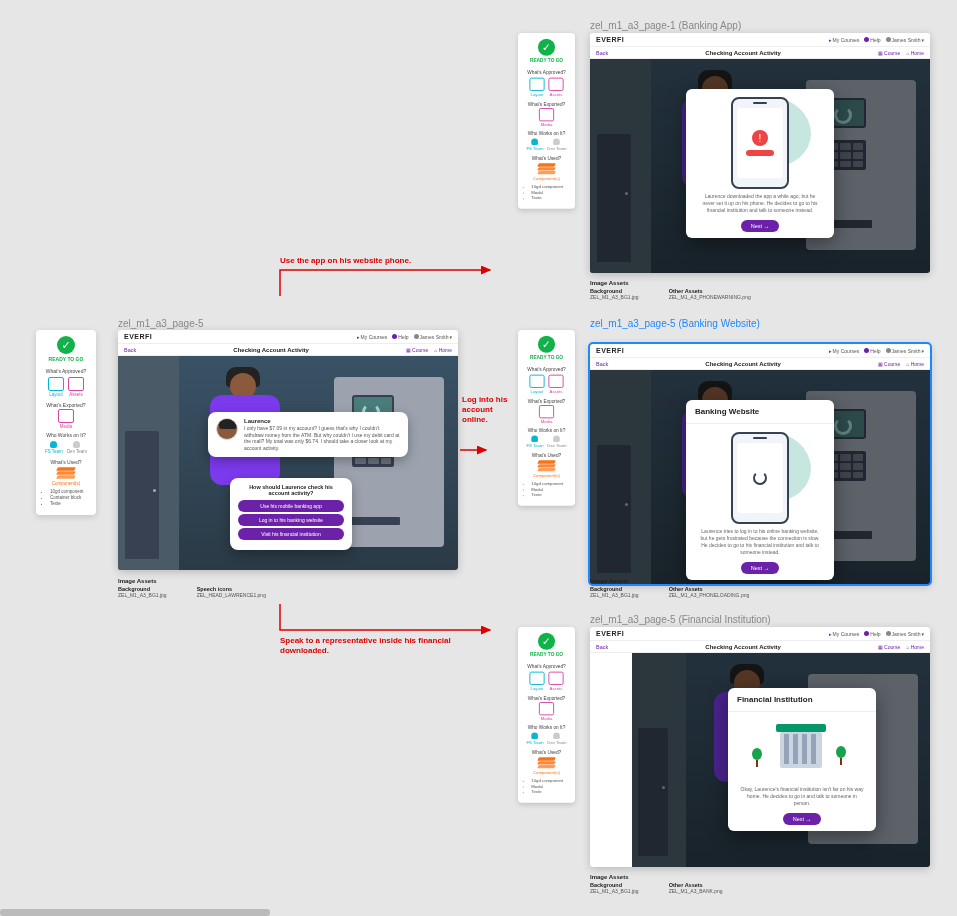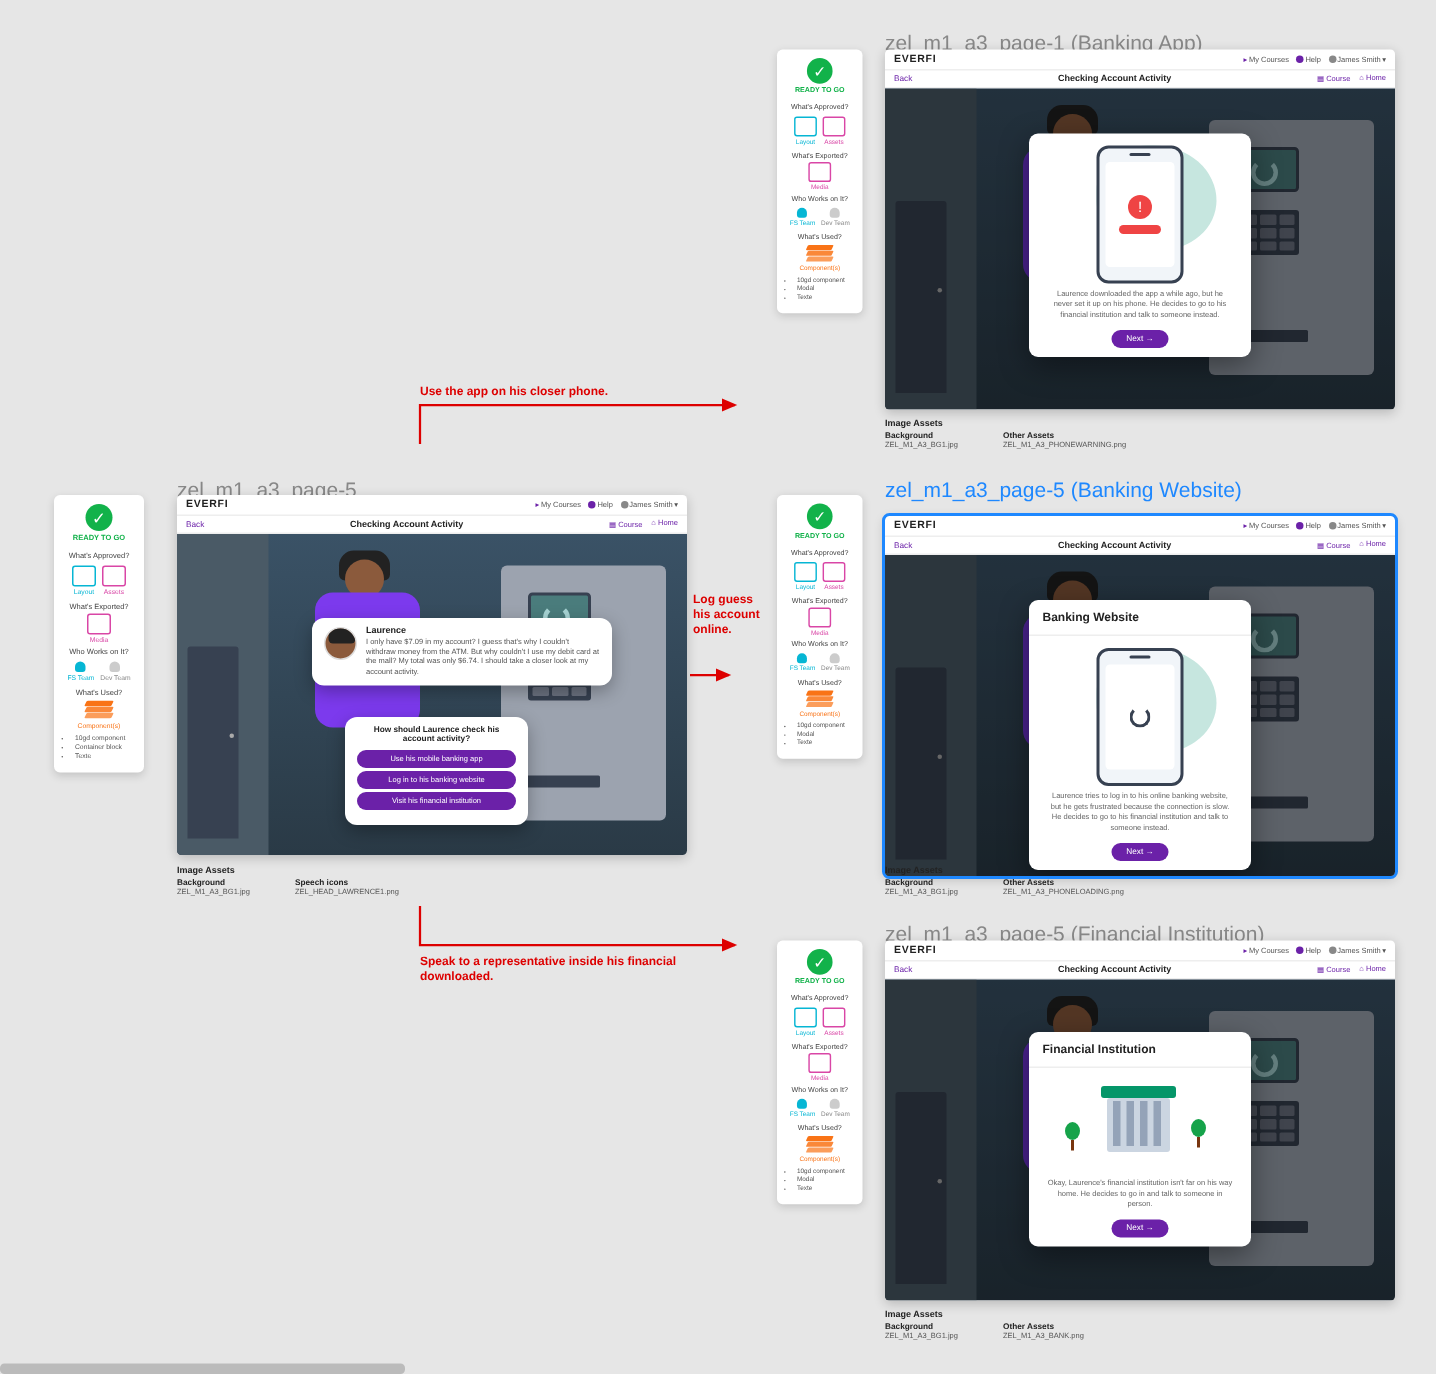--- a/index.html
+++ b/index.html
@@ -1,17 +1,17 @@
 <!DOCTYPE html>
 <html><head>
 <meta charset="utf-8">
 <style>
   * { box-sizing: border-box; margin: 0; padding: 0; }
   body { font-family: -apple-system, BlinkMacSystemFont, "Segoe UI", Arial, sans-serif; background: #e6e6e6; width: 957px; height: 916px; position: relative; overflow: hidden; font-size: 10px; }
-  .title { position: absolute; font-size: 14px; color: #888; font-weight: 400; }
+  .title { position: absolute; font-size: 10px; color: #888; font-weight: 400; }
   .title.selected { color: #1e88ff; }
 
   
   .status-panel { position: absolute; width: 60px; background: #fff; border-radius: 4px; box-shadow: 0 2px 6px rgba(0,0,0,0.15); display: flex; flex-direction: column; align-items: center; padding: 6px 4px 8px 4px; font-size: 5px; color: #555; }
   .status-panel .check { width: 18px; height: 18px; border-radius: 50%; background: #12b24a; display:flex; align-items:center; justify-content:center; color:#fff; font-size: 11px; margin-bottom: 2px; }
   .status-panel .ready { color: #12b24a; font-weight: 600; font-size: 5px; margin-bottom: 3px; }
   .status-panel .section-label { font-size: 5px; color: #444; margin: 3px 0 1px 0; font-weight: 500; }
   .status-panel .row { display:flex; gap:4px; margin: 2px 0; }
   .status-panel .cell { display:flex; flex-direction:column; align-items:center; gap:1px; }
   .iconbox { width: 16px; height: 14px; border: 1.5px solid; border-radius: 2px; display:flex; align-items:center; justify-content:center; position:relative; }
@@ -551,21 +551,21 @@
       </div>
     </div>
   <div class="slide-subheader">
       <div class="subheader-left">Back</div>
       <div class="subheader-title">Checking Account Activity</div>
       <div class="subheader-right">
         <span>▦ <span>Course</span></span>
         <span>⌂ <span>Home</span></span>
       </div>
     </div>
-  <div class="scene dimmed" style="height:214px;">
+  <div class="scene dimmed" style="height:214px;margin-left:42px;">
     <div class="wall"></div>
       <div class="door"></div>
       <div class="bg-person">
         <div class="hair"></div>
         <div class="head"></div>
         <div class="body"></div>
       </div>
       <div class="atm">
         <div class="screen"></div>
         <div class="keypad">
@@ -630,17 +630,17 @@
         <path d="M0,0 L7,3 L0,6 Z" fill="#d00"></path>
       </marker>
     </defs>
 
   <path d="M 280 296 L 280 270 L 490 270" stroke="#d00" stroke-width="1.5" fill="none" marker-end="url(#ah)"></path>
 
   <path d="M 460 450 L 486 450" stroke="#d00" stroke-width="1.5" fill="none" marker-end="url(#ah)"></path>
 
   <path d="M 280 604 L 280 630 L 490 630" stroke="#d00" stroke-width="1.5" fill="none" marker-end="url(#ah)"></path>
 </svg>
-<div class="arrow-label" style="left:280px; top:256px;">Use the app on his closer phone.</div>
-<div class="arrow-label sel" style="left:462px; top:395px; width:50px;">Log guess his account online.</div>
+<div class="arrow-label" style="left:280px; top:256px;">Use the app on his website phone.</div>
+<div class="arrow-label sel" style="left:462px; top:395px; width:50px;">Log into his account online.</div>
 <div class="arrow-label" style="left:280px; top:636px; width:190px;">Speak to a representative inside his financial downloaded.</div>
 
 <div class="scrollbar-thumb"></div>
 
 </body></html>

